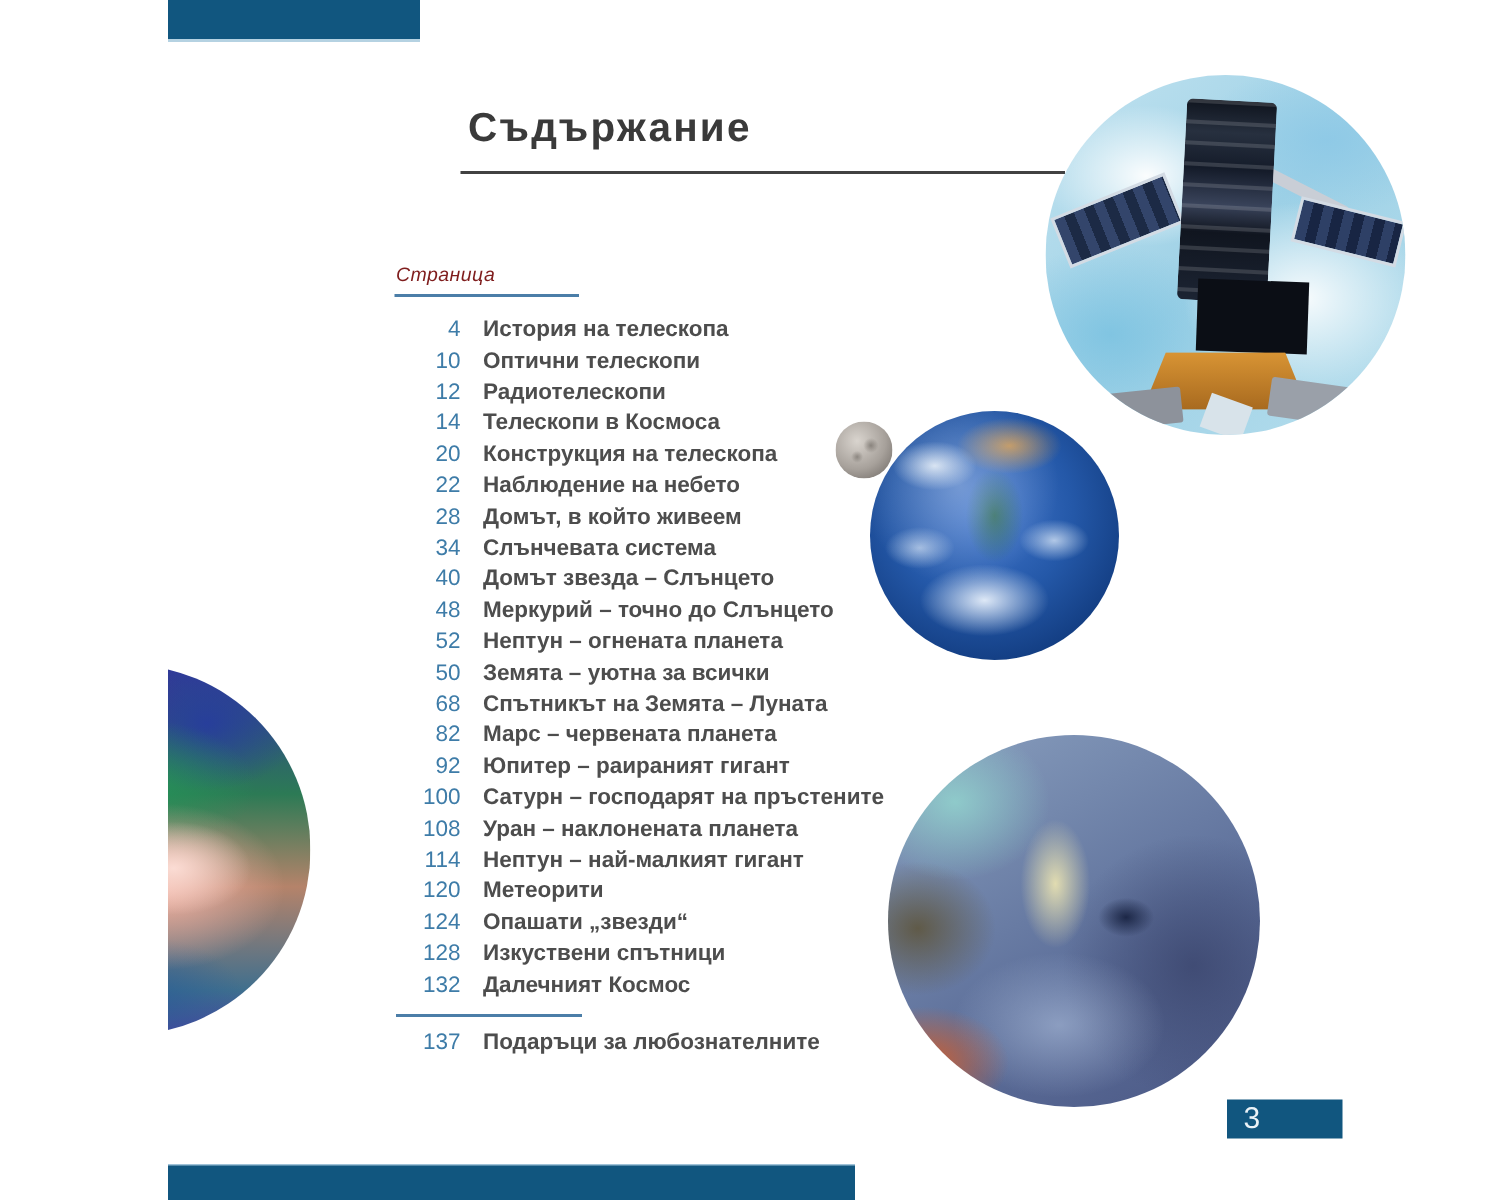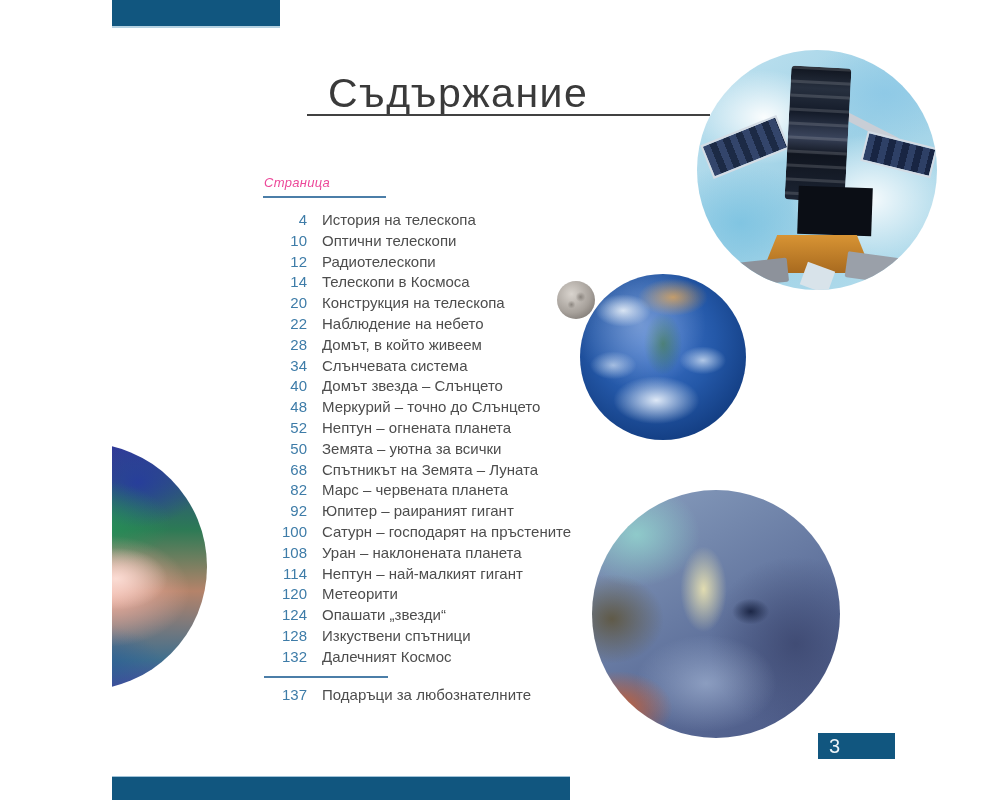--- a/index.html
+++ b/index.html
@@ -12,39 +12,39 @@
   .top-bar{
     position:absolute;left:112px;top:0;width:168px;height:26px;
     background:#11567F;border-bottom:2px solid #b5d2e2;
   }
   .bottom-bar{
     position:absolute;left:112px;top:776px;width:458px;height:24px;
     background:#11567F;border-top:1px solid #9fc2d8;
   }
   
   .page-title{
-    position:absolute;left:328px;top:70px;
-    font-size:41px;font-weight:400;color:#3a3a3a;letter-spacing:1.5px;
+    position:absolute;left:312px;top:70px;
+    font-size:27px;font-weight:700;color:#3a3a3a;letter-spacing:1.5px;
     white-space:nowrap;
   }
   .title-rule{
     position:absolute;left:307px;top:114px;width:403px;height:2px;background:#414141;
   }
   .page-col-label{
     position:absolute;left:264px;top:175px;
-    font-size:13px;font-style:italic;color:#ec4899;letter-spacing:.3px;
+    font-size:13px;font-style:italic;color:#7f1d1d;letter-spacing:.3px;
   }
   .page-col-rule{
     position:absolute;left:263px;top:196px;width:123px;height:2px;background:#4b7ea8;
   }
   
   .toc-list{position:absolute;left:250px;top:210px;width:480px;}
   .toc-row{display:flex;line-height:20.8px;font-size:15px;}
   .toc-num{width:57px;text-align:right;color:#3e7ca8;flex:0 0 57px;}
-  .toc-title{margin-left:15px;color:#4d4d4d;white-space:nowrap;}
+  .toc-title{margin-left:15px;color:#4d4d4d;white-space:nowrap;font-weight:bold;}
   .toc-separator{
     position:absolute;left:264px;top:676px;width:124px;height:2px;background:#4b7ea8;
   }
   .toc-extra{position:absolute;left:250px;top:685px;width:480px;}
   
   .pagenum-box{
     position:absolute;left:818px;top:733px;width:77px;height:26px;
     background:#11567F;color:#eaf2f7;font-size:20px;font-weight:300;
     line-height:26px;padding-left:11px;box-sizing:border-box;
   }

